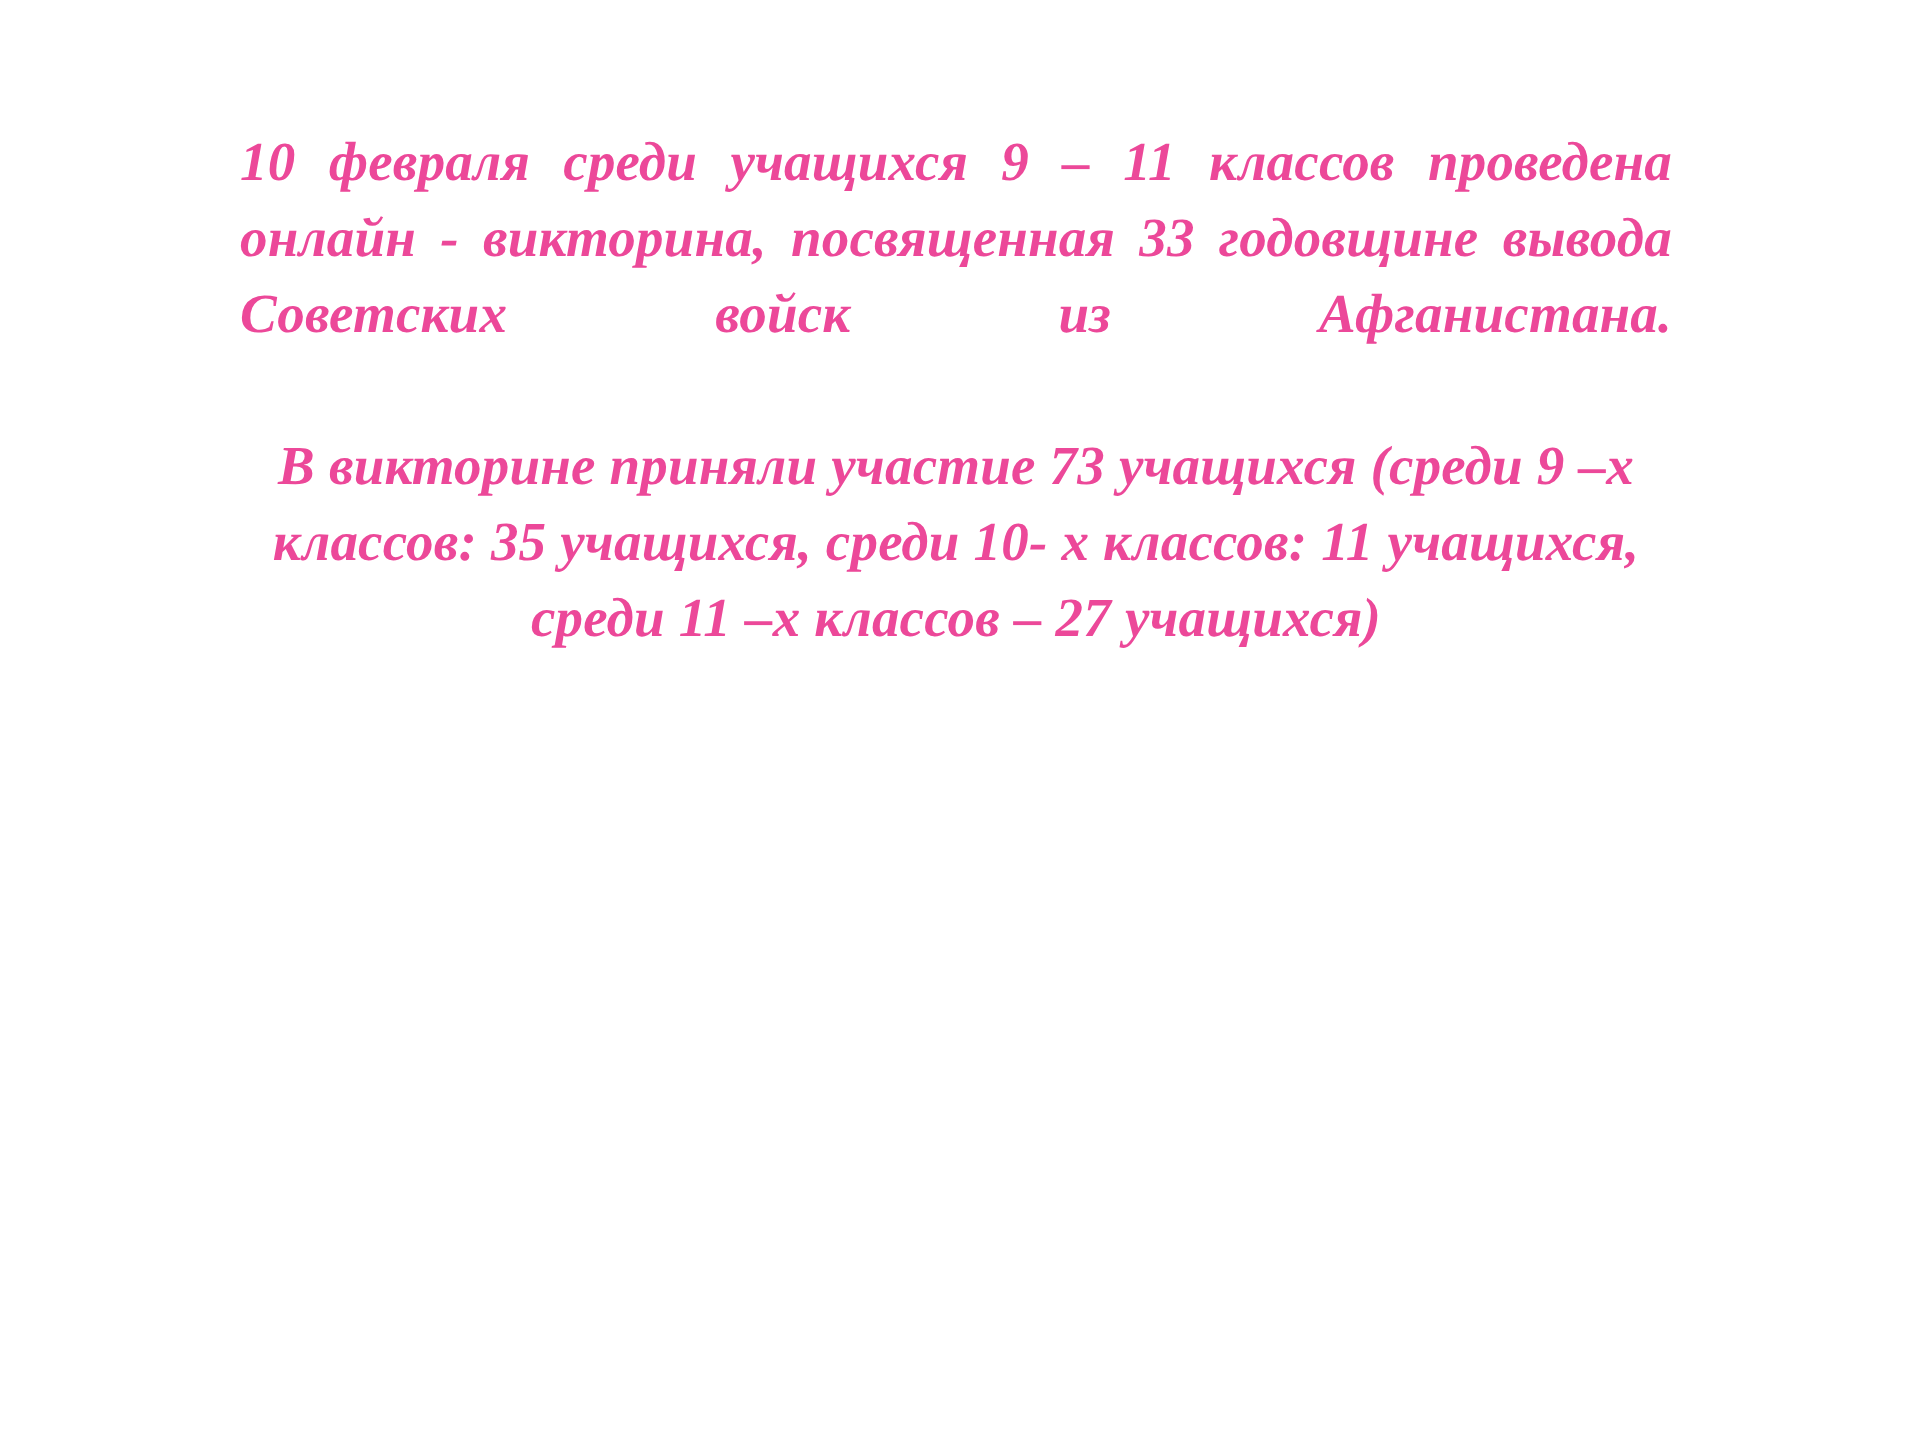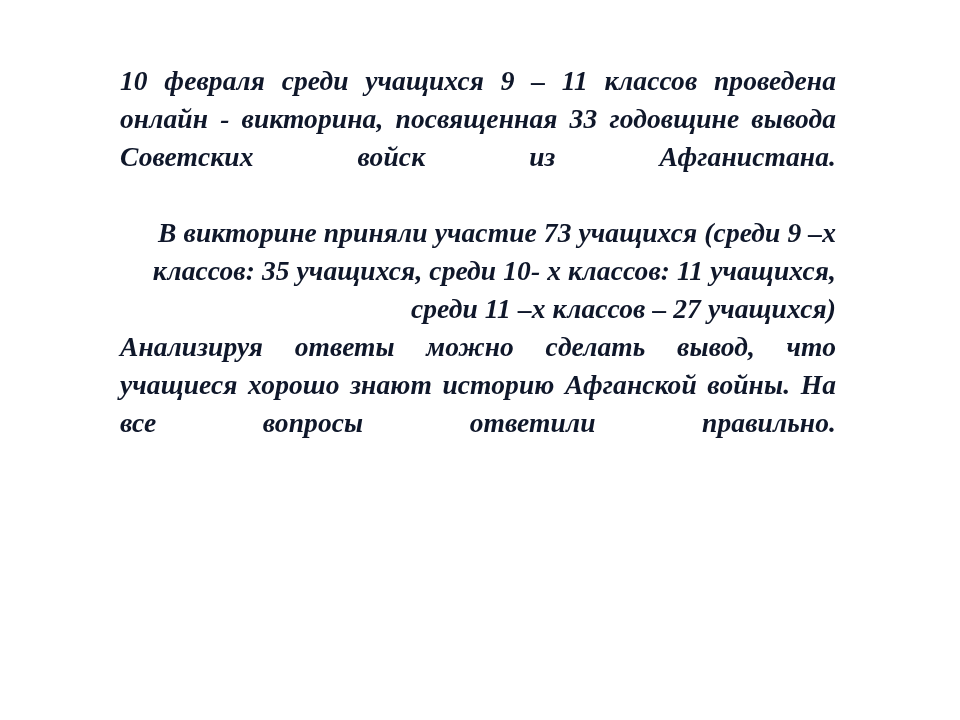--- a/index.html
+++ b/index.html
@@ -26,40 +26,39 @@
     top: 62px;
     width: 716px;
   }
   .para {
     margin: 0;
     font-family: "Liberation Serif", serif;
     font-style: italic;
     font-weight: bold;
     font-size: 27.5px;
     line-height: 38px;
-    color: #0f172a;
+    color: #ec4899;
     text-align: justify;
     text-justify: inter-word;
     letter-spacing: 0.1px;
   }
   
   .para::after {
     content: "";
     display: inline-block;
     width: 100%;
   }
   .para.no-justify {
-    text-align: right;
+    text-align: center;
   }
   .para.no-justify::after {
     content: none;
   }
 </style>
 </head>
 <body>
 
 <div class="slide">
   <div class="text-frame">
     <p class="para">10 февраля среди учащихся 9 – 11 классов проведена онлайн - викторина, посвященная 33 годовщине вывода Советских войск из Афганистана.</p>
     <p class="para no-justify"> В викторине приняли участие 73 учащихся (среди 9 –х классов: 35 учащихся, среди 10- х классов: 11 учащихся, среди 11 –х классов – 27 учащихся)</p>
-    <p class="para">Анализируя ответы можно сделать вывод, что учащиеся хорошо знают историю Афганской войны. На все вопросы ответили правильно.</p>
   </div>
 </div>
 
 </body></html>

